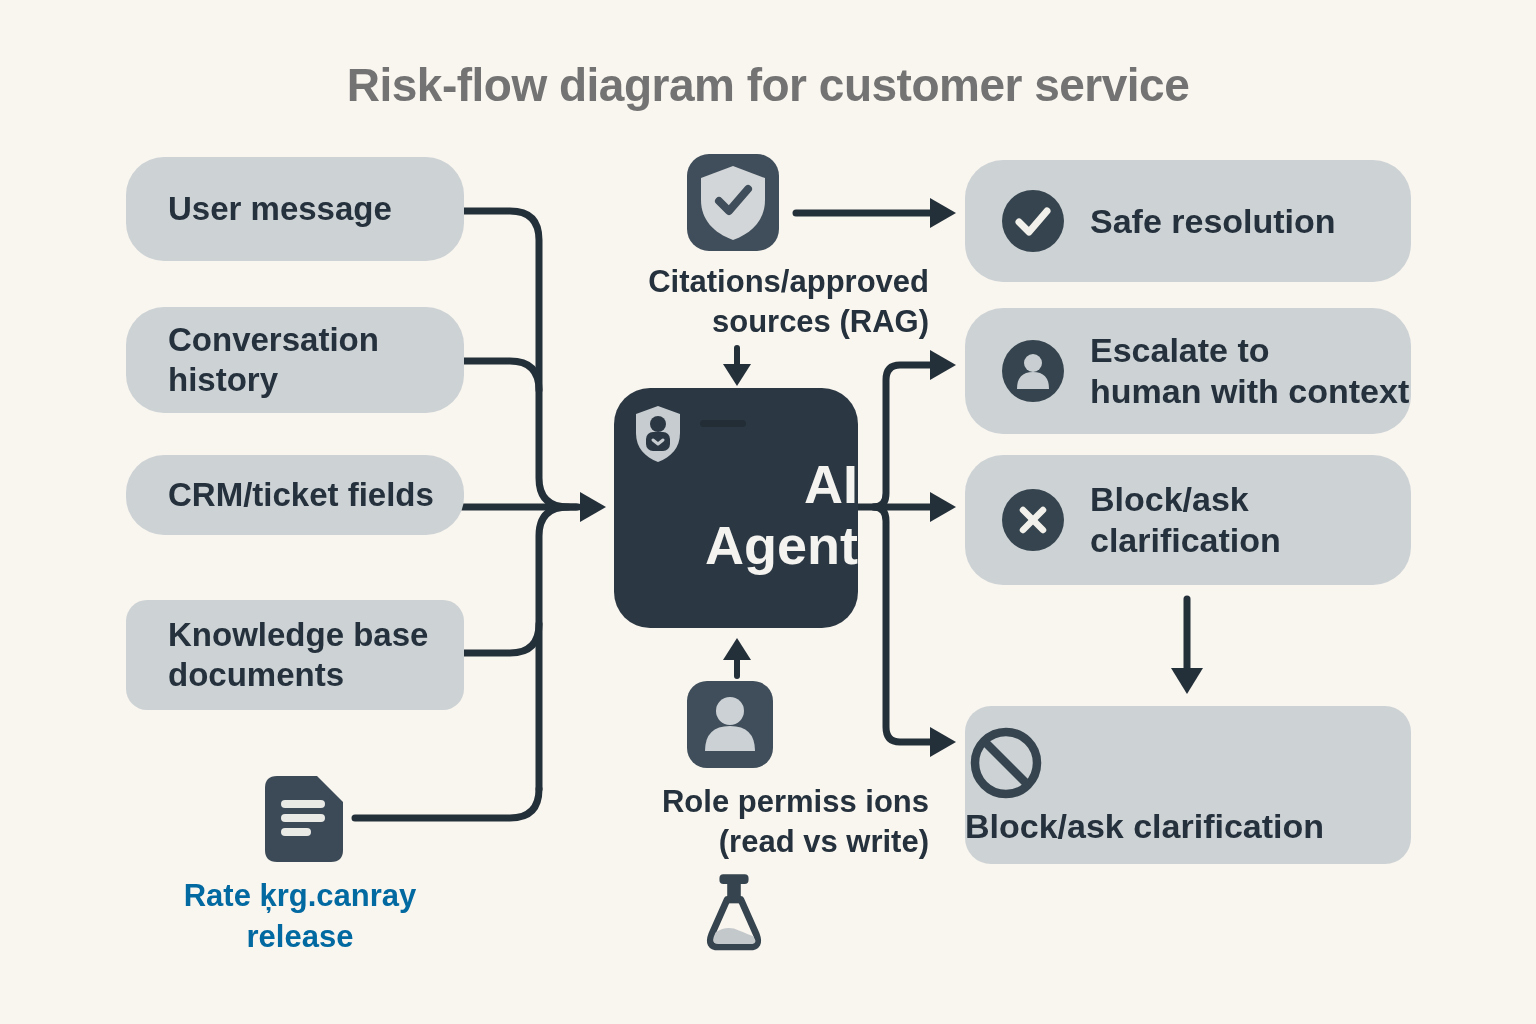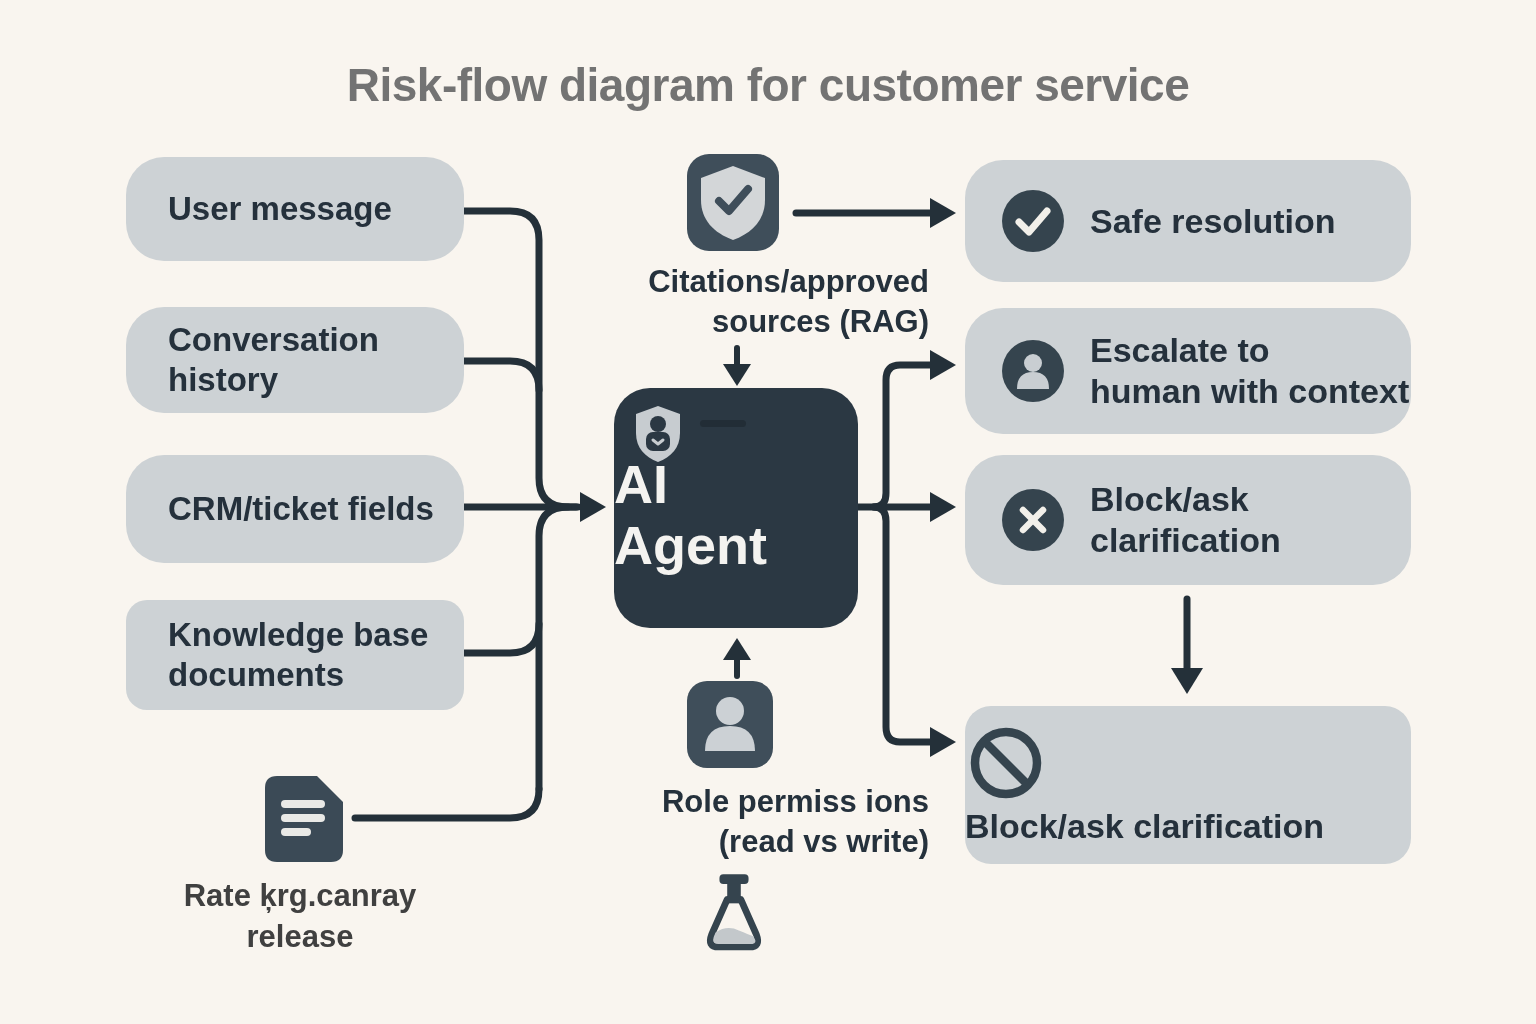--- a/index.html
+++ b/index.html
@@ -42,33 +42,33 @@
 
   .caption{
     position:absolute;left:545px;width:384px;
     text-align:right;
     font-size:31px;font-weight:600;line-height:40px;color:#25313c;
   }
 
   .agent-box{
     position:absolute;left:614px;top:388px;width:244px;height:240px;
     background:#2b3843;border-radius:36px;
-    display:flex;flex-direction:column;align-items:flex-start;justify-content:center;
+    display:flex;flex-direction:column;align-items:flex-end;justify-content:center;
     padding-top:14px;box-sizing:border-box;
   }
   .agent-box .agent-text{
     font-size:54px;font-weight:700;line-height:61px;color:#f4f3f0;
     text-align:center;
   }
   .agent-badge{position:absolute;left:18px;top:15px;width:52px;height:62px;}
   .agent-dash{position:absolute;left:86px;top:32px;width:46px;height:7px;border-radius:4px;background:#222d36;}
 
   .rate-note{
     position:absolute;left:140px;top:875px;width:320px;
-    text-align:center;font-size:31px;font-weight:600;line-height:41px;color:#404040;
+    text-align:center;font-size:31px;font-weight:600;line-height:41px;color:#0369a1;
   }
   .doc-icon{position:absolute;left:265px;top:776px;width:78px;height:86px;}
   .flask-icon{position:absolute;left:702px;top:872px;width:64px;height:84px;}
 
   .bottom-outcome{
     position:absolute;left:965px;top:706px;width:446px;height:158px;
     background:#cdd2d5;border-radius:26px;
     display:flex;flex-direction:column;align-items:flex-start;justify-content:center;
     box-sizing:border-box;
     font-size:34px;font-weight:600;color:#25313c;
@@ -115,21 +115,21 @@
   </svg>
 
   <div class="title">Risk-flow diagram for customer service</div>
 
   <div class="gbox input-box" style="top:157px;height:104px;">
     <span>User message</span>
   </div>
   <div class="gbox input-box" style="top:307px;height:106px;">
     <span>Conversation history</span>
   </div>
-  <div class="gbox input-box" style="top:455px;height:108px;">
+  <div class="gbox input-box" style="top:455px;height:80px;">
     <span>CRM/ticket fields</span>
   </div>
   <div class="gbox input-box" style="top:600px;height:110px;border-radius:21px;">
     <span>Knowledge base documents</span>
   </div>
 
   <svg class="doc-icon" viewBox="0 0 78 86" xmlns="http://www.w3.org/2000/svg">
     <path d="M12 0 H52 L78 26 V74 Q78 86 66 86 H12 Q0 86 0 74 V12 Q0 0 12 0 Z" fill="#3b4a56"></path>
     <rect x="16" y="24" width="44" height="8" rx="4" fill="#e9e9e6"></rect>
     <rect x="16" y="38" width="44" height="8" rx="4" fill="#e9e9e6"></rect>

